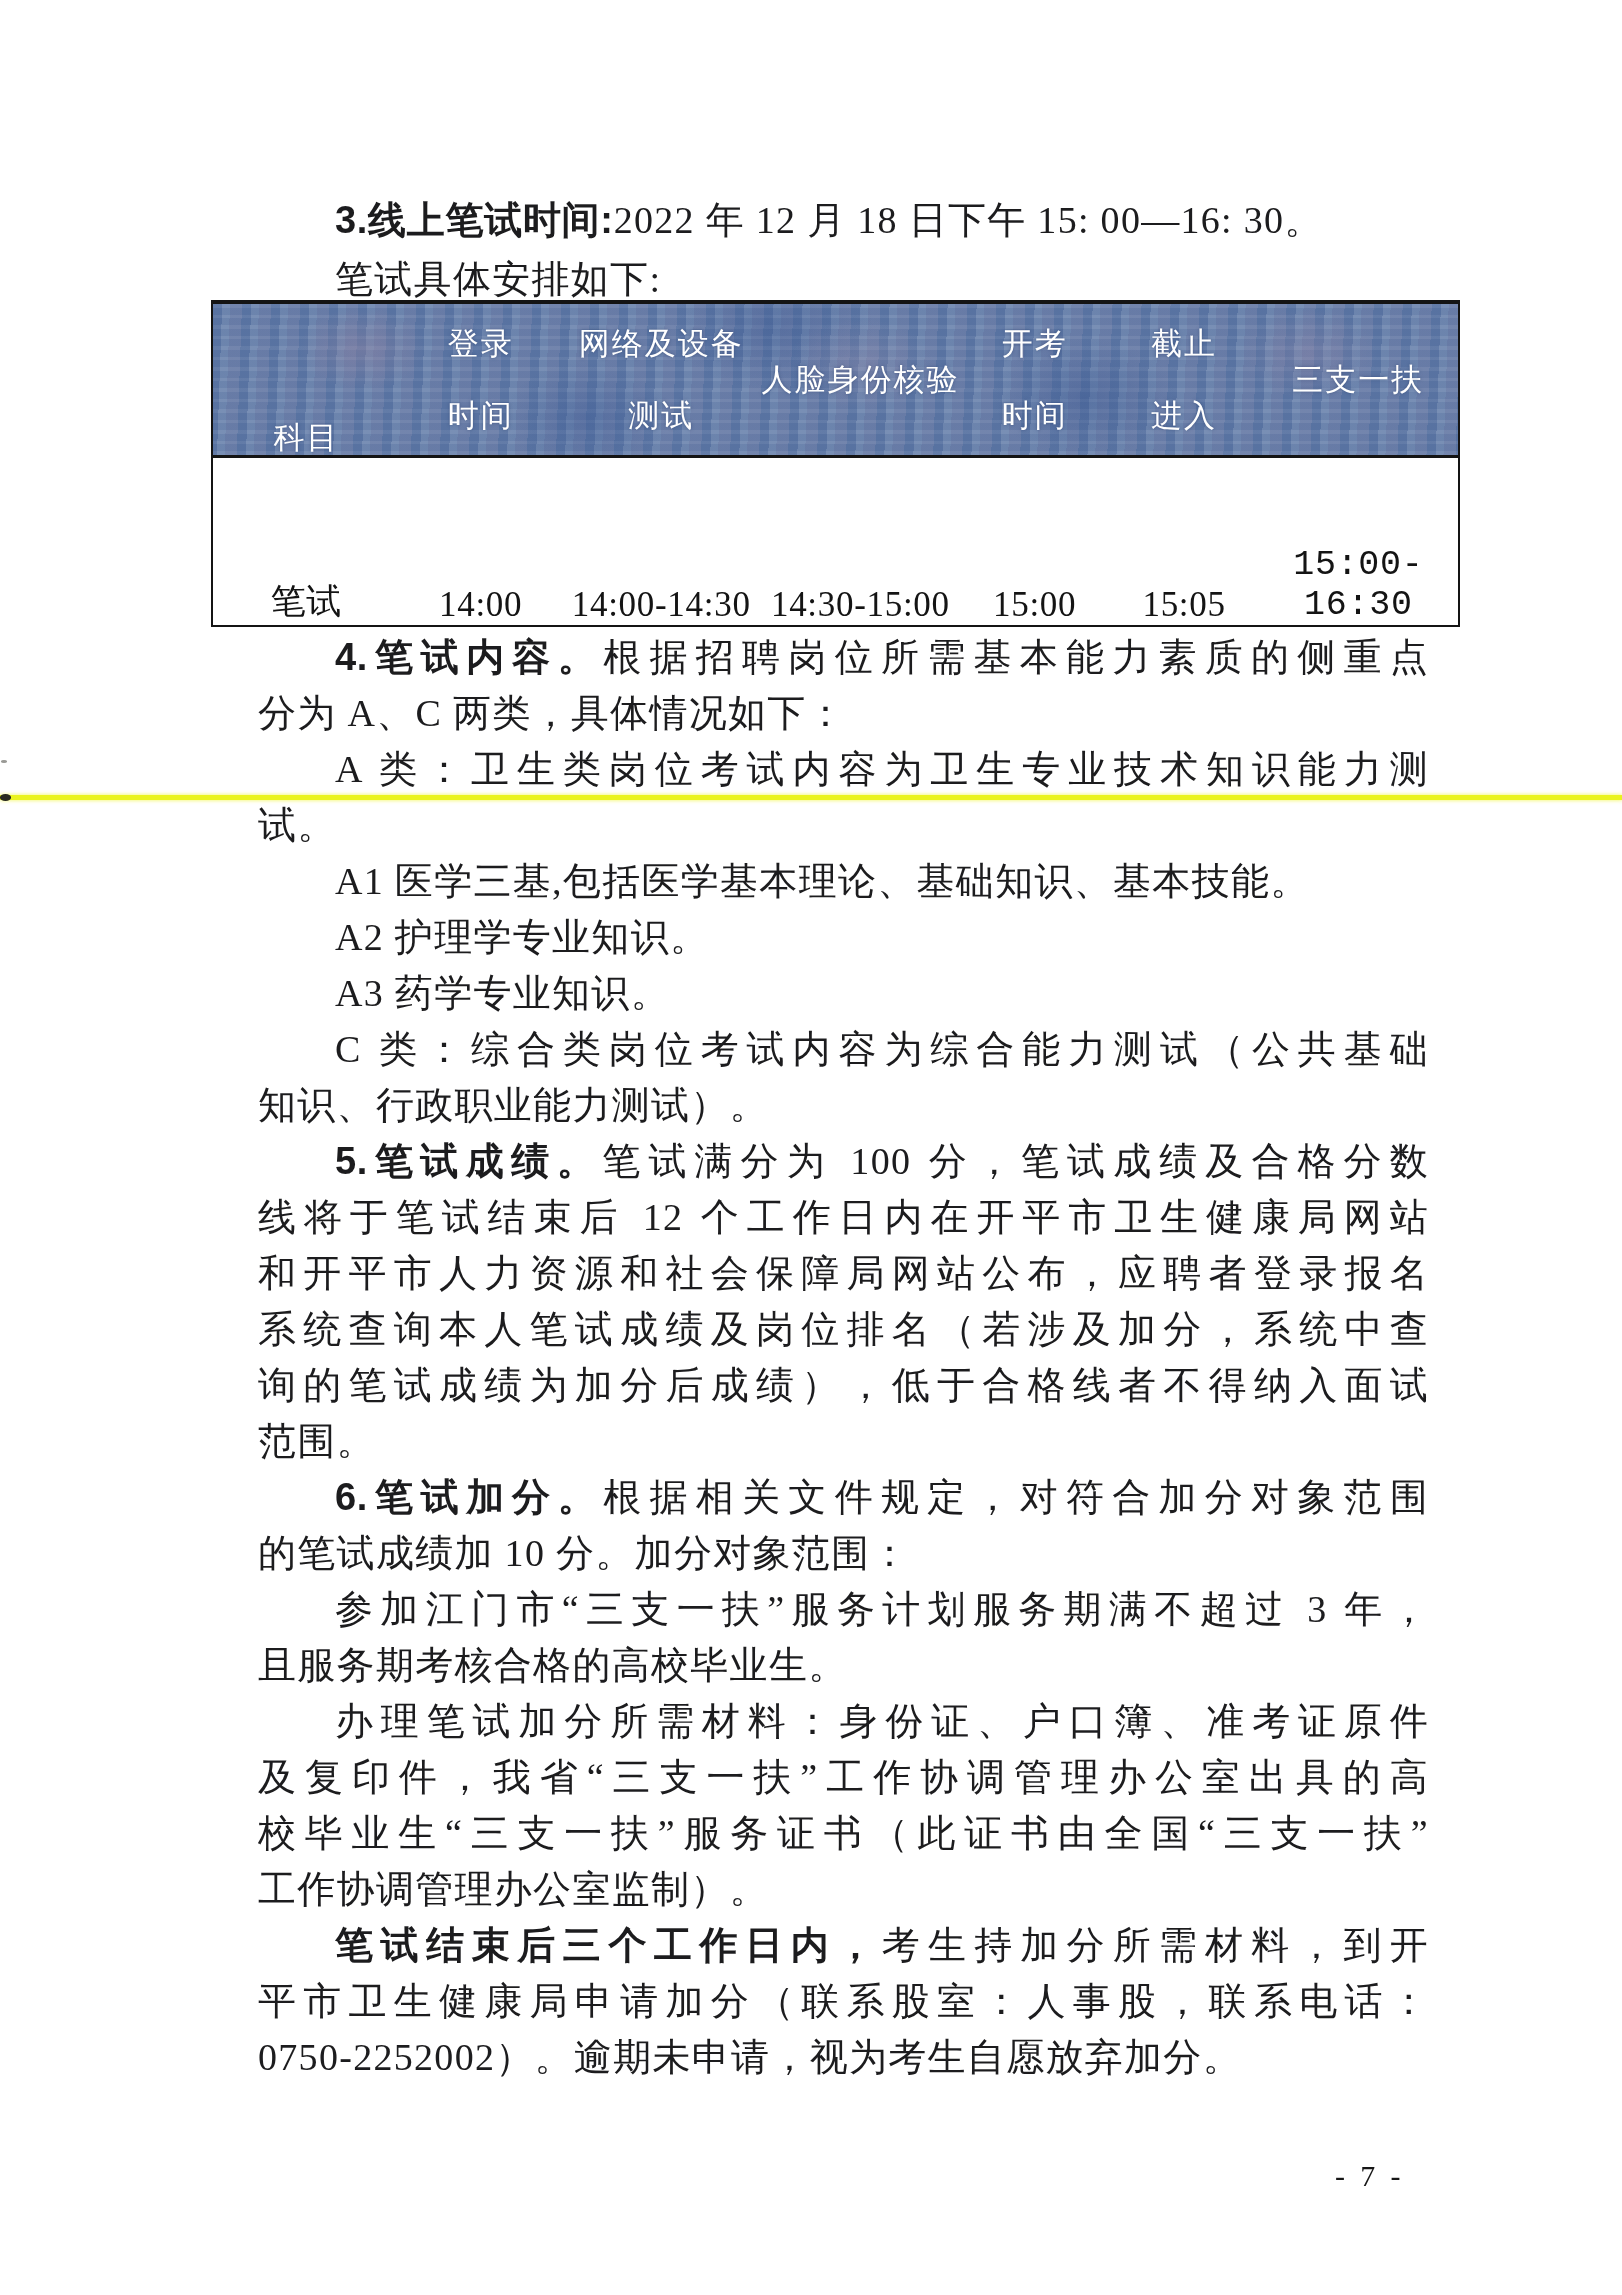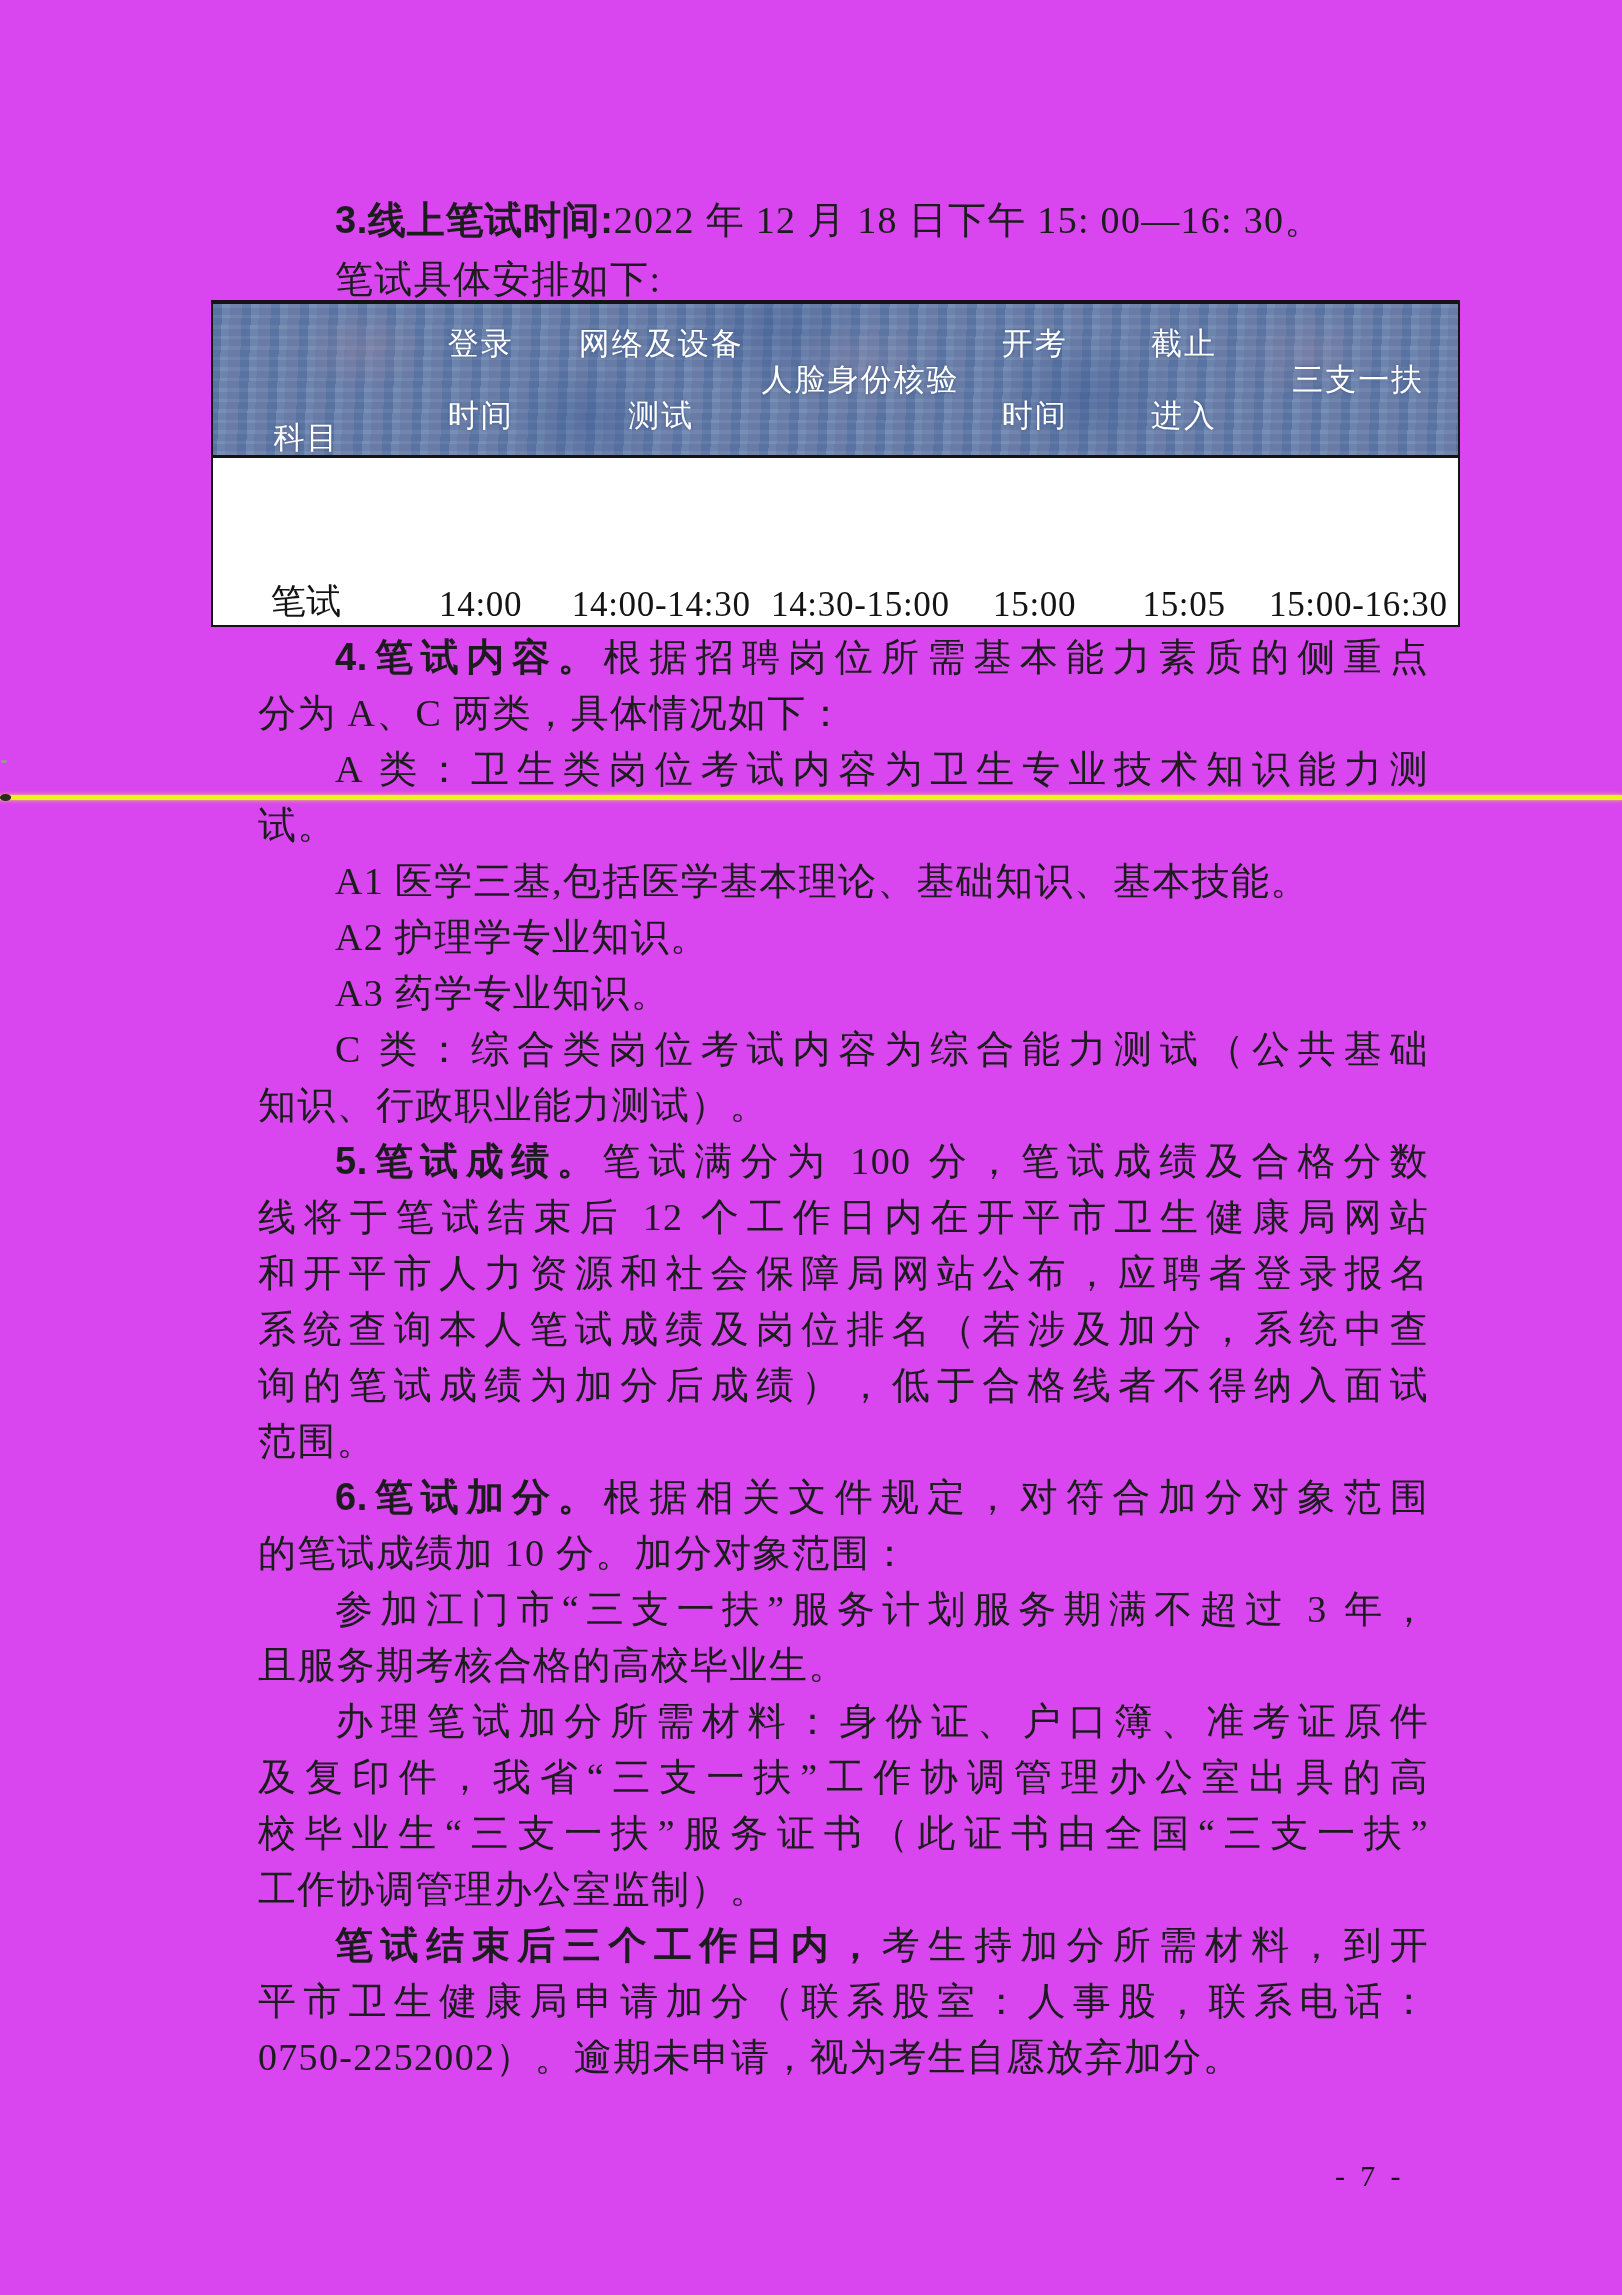--- a/index.html
+++ b/index.html
@@ -1,19 +1,19 @@
 <!DOCTYPE html>
 <html style="font-size:10.5px"><head>
 <meta charset="utf-8">
 <style>
   html,body{margin:0;padding:0;background:#e8e8e8;}
   .page{
     position:relative;
     width:1623px;height:2295px;
-    background:#d946ef;
+    background:#ffffff;
     font-family:"Liberation Serif","DejaVu Serif",serif;
     color:#1c1c1e;
     overflow:hidden;
   }
   
   .textblock{position:absolute;left:258px;width:1171px;}
   #intro-block{top:191px;}
   #intro-block .line{height:59px;line-height:59px;}
   #body-block{top:629px;}
   .line{
@@ -138,21 +138,21 @@
           <span>三支一扶</span>
         </div>
       </div>
     <div class="trow" id="table-row">
         <div class="tcell" style="width: 15%;">笔试</div>
         <div class="tcell" style="width: 13%;">14:00</div>
         <div class="tcell" style="width: 16%;">14:00-14:30</div>
         <div class="tcell" style="width: 16%;">14:30-15:00</div>
         <div class="tcell" style="width: 12%;">15:00</div>
         <div class="tcell" style="width: 12%;">15:05</div>
-        <div class="tcell" style="width: 16%;">15:00-16:30</div>
+        <div class="tcell" style="width: 16%; font-family: Liberation Mono, monospace;">15:00-16:30</div>
       </div>
   </div>
 
   <div class="highlight-line" style="background: rgb(234, 243, 30);"></div>
   <div class="speck s1"></div>
   <div class="speck s2"></div>
 
   <div class="textblock" id="body-block">
       <div class="line ind fill"><span class="b">4.笔试内容。</span><span>根据招聘岗位所需基本能力素质的侧重点</span></div>
       <div class="line"><span>分为 A、C 两类，具体情况如下：</span></div>

